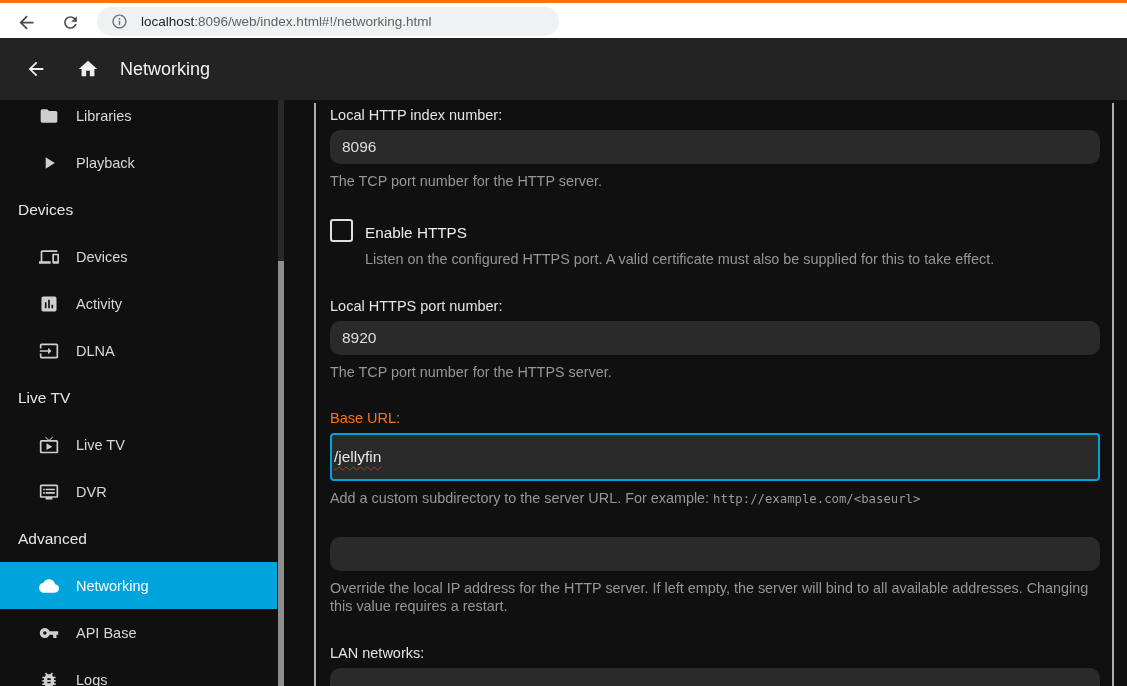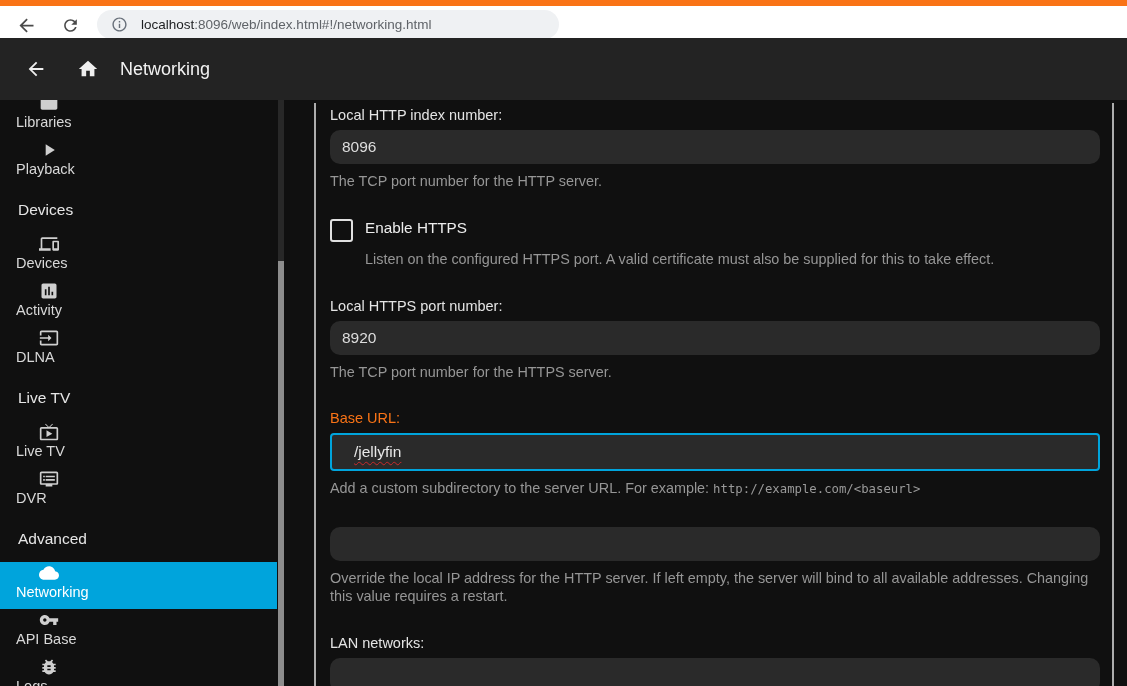--- a/index.html
+++ b/index.html
@@ -1,40 +1,40 @@
 <!DOCTYPE html>
 <html><head>
 <meta charset="utf-8">
 <style>
   * { margin:0; padding:0; box-sizing:border-box; }
   html,body { width:1127px; height:686px; overflow:hidden; }
   body { font-family:"Liberation Sans", sans-serif; background:#101010; position:relative; }
 
   
-  .chrome { position:absolute; left:0; top:0; width:1127px; height:38px; background:#ffffff; border-top:6px solid #f97316; }
+  .chrome { position:absolute; left:0; top:0; width:1127px; height:38px; background:#ffffff; border-top:3px solid #f97316; }
   .chrome-btn { position:absolute; top:7px; width:24px; height:24px; display:flex; align-items:center; justify-content:center; cursor:pointer; }
   .chrome-back { left:14px; }
   .chrome-refresh { left:58px; }
   .addr-pill { position:absolute; left:97px; top:4px; width:462px; height:29px; background:#eff1f3; border-radius:15px; display:flex; align-items:center; padding:0 14px; }
   .addr-info { display:flex; align-items:center; margin-right:13px; }
   .addr-text { font-size:13.5px; white-space:nowrap; }
   .addr-host { color:#1d1f21; }
   .addr-path { color:#5f6368; }
 
   
   .app-header { position:absolute; left:0; top:38px; width:1127px; height:62px; background:#232323; }
   .hdr-icon { position:absolute; top:19px; width:24px; height:24px; display:flex; align-items:center; justify-content:center; cursor:pointer; }
   .hdr-back { left:24px; }
   .hdr-home { left:76px; }
   .hdr-title { position:absolute; left:120px; top:0; height:62px; display:flex; align-items:center; font-size:18px; color:#f2f2f2; }
 
   
   .sidebar { position:absolute; left:0; top:100px; width:284px; bottom:0; overflow:hidden; }
   .side-list { width:277px; margin-top:-8px; }
-  .side-row { height:47px; display:flex; cursor:pointer; color:#d8d8d8;flex-direction:column; }
+  .side-row { height:47px; display:flex; align-items:center; cursor:pointer; color:#d8d8d8; }
   .side-row .side-icon { width:22px; height:22px; margin-left:38px; display:flex; align-items:center; justify-content:center; }
   .side-row .side-label { margin-left:16px; font-size:14.5px; }
   .side-row.active { background:#00a4dc; color:#ffffff; }
   .side-row.active svg path { fill:#ffffff; }
   .side-header { height:47px; display:flex; align-items:center; padding-left:18px; font-size:15.5px; color:#e6e6e6; }
   .side-icon svg { display:block; }
   .side-track { position:absolute; left:278px; top:0; width:6px; height:586px; background:#282828; }
   .side-thumb { position:absolute; left:278px; top:161px; width:6px; height:425px; background:#8d8d8d; }
 
   
@@ -42,27 +42,27 @@
   .v-line-right { position:absolute; left:1112px; top:103px; bottom:0; width:2px; background:#adadad; }
   .content { position:absolute; left:316px; top:100px; width:796px; bottom:0; overflow:hidden; padding:7px 12px 0 14px; }
 
   .group { margin-bottom:29px; }
   .f-label { font-size:14.5px; color:#e4e4e4; margin-bottom:7px; }
   .f-label.accent { color:#f97316; }
   .f-input { width:100%; height:34px; background:#2a2a2a; border:0; border-radius:10px; color:#dddddd;
              font-size:15.5px; padding:0 12px; font-family:"Liberation Sans", sans-serif; outline:none; display:block; }
   .f-help { margin-top:8px; font-size:14.4px; color:#969696; line-height:1.28; }
 
-  .cb-row { display:flex; align-items:flex-start; }
+  .cb-row { display:flex; align-items:flex-end; }
   .cb-box { width:23px; height:23px; border:2px solid #e0e0e0; border-radius:3px; background:transparent; cursor:pointer; flex:0 0 auto; }
   .cb-label { margin-left:12px; font-size:15.3px; color:#ededed; }
   .cb-help { margin-left:35px; }
 
-  .f-input-focused { width:100%; height:38px; background:#2a2a2a; border:2px solid #00a4dc; border-radius:4px;
-                     display:flex; align-items:center; padding:0 22px; cursor:text; }
+  .f-input-focused { width:100%; height:48px; background:#2a2a2a; border:2px solid #00a4dc; border-radius:4px;
+                     display:flex; align-items:center; padding:0 2px; cursor:text; }
   .squiggle { color:#e8e8e8; font-size:15.5px; text-decoration:underline; text-decoration-style:wavy;
               text-decoration-color:#c92a2a; text-decoration-thickness:1px; text-underline-offset:4px; }
   .help-code { font-family:"DejaVu Sans Mono", monospace; font-size:12.3px; color:#9a9a9a; }
 </style>
 </head>
 <body>
 
 <div class="chrome">
   <div class="chrome-btn chrome-back">
     <svg width="21" height="21" viewBox="0 0 24 24">

